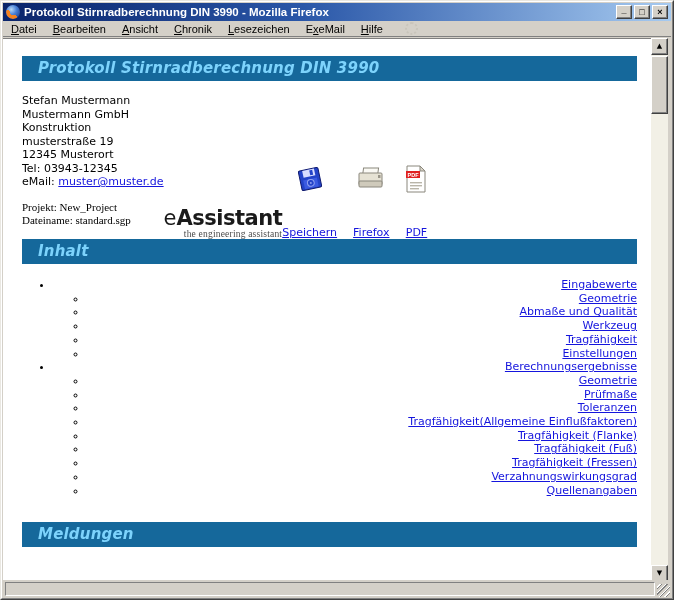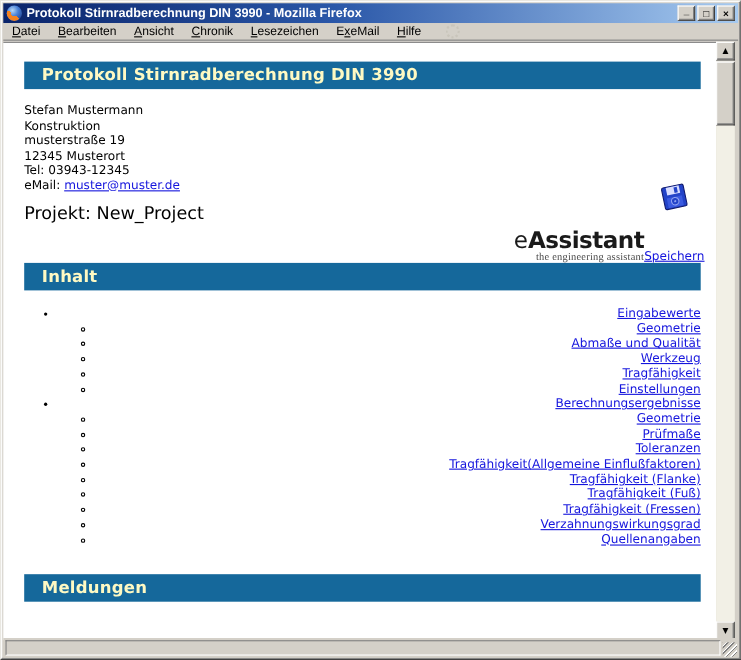--- a/index.html
+++ b/index.html
@@ -65,27 +65,27 @@
   }
   
   .viewport {
     position:absolute; top:38px; left:3px; width:648px; height:544px;
     background:#ffffff; overflow:hidden;
     border-top:1px solid #808080;
   }
   .page { padding:17px 14px 0 19px; }
   .section-bar {
     height:25px; line-height:25px; background:#15689b;
-    color:#fef9c3; font-size:15px; font-weight:bold;
-    padding-left:16px; letter-spacing:0.2px;
-  }
-  .row { display:flex; justify-content:space-between; height:145px; margin-top:13px; }
+    color:#7dd3fc; font-size:15px; font-weight:bold;
+    padding-left:16px; letter-spacing:0.2px;font-style:italic;
+  }
+  .row { display:flex; justify-content:flex-start; height:145px; margin-top:13px; }
   .addr { font-size:11px; line-height:13.5px; color:#000; }
   .addr a, .toc a, .action-label { color:#1515dd; text-decoration:underline; }
-  .info { margin-top:12px; font-size:16px; line-height:13.5px; }
+  .info { margin-top:12px; font-size:11px; line-height:13.5px;font-family:Liberation Serif, serif; }
   .right-col { width:170px; display:flex; align-items:flex-end; padding-right:12px; }
   .logo { text-align:right; line-height:1; color:#1a1a1a; }
   .logo .e   { font-size:21px; font-weight:normal; }
   .logo .nm  { font-size:21px; font-weight:bold; letter-spacing:-0.5px; }
   .logo .tag { font-size:9.5px; color:#4a4a4a; margin-top:1px; letter-spacing:0.2px;font-family:Liberation Serif, serif; }
   .actions { display:flex; gap:16px; margin-top:56px; }
   .action { display:flex; flex-direction:column; align-items:center; font-size:11px;gap:31px; }
   .action svg { display:block; margin-bottom:2px; }
   
   .toc { margin-top:14px; font-size:11px; line-height:13.7px; }
@@ -158,28 +158,30 @@
 
 <div class="viewport">
   <div class="page">
 
     <div class="section-bar">Protokoll Stirnradberechnung DIN 3990</div>
 
     <div class="row">
       <div>
         <div class="addr">
           <div>Stefan Mustermann</div>
+          <div>Mustermann GmbH</div>
           <div>Konstruktion</div>
           <div>musterstraße 19</div>
           <div>12345 Musterort</div>
           <div>Tel: 03943-12345</div>
           <div><span>eMail:</span> <a href="#">muster@muster.de</a></div>
         </div>
         <div class="info">
           <div><span>Projekt:</span> <span>New_Project</span></div>
+          <div><span>Dateiname:</span> <span>standard.sgp</span></div>
         </div>
       </div>
 
       <div class="right-col">
         <div class="logo">
           <div><span class="e">e</span><span class="nm">Assistant</span></div>
           <div class="tag">the engineering assistant</div>
         </div>
         <div class="actions">
           <div class="action">

